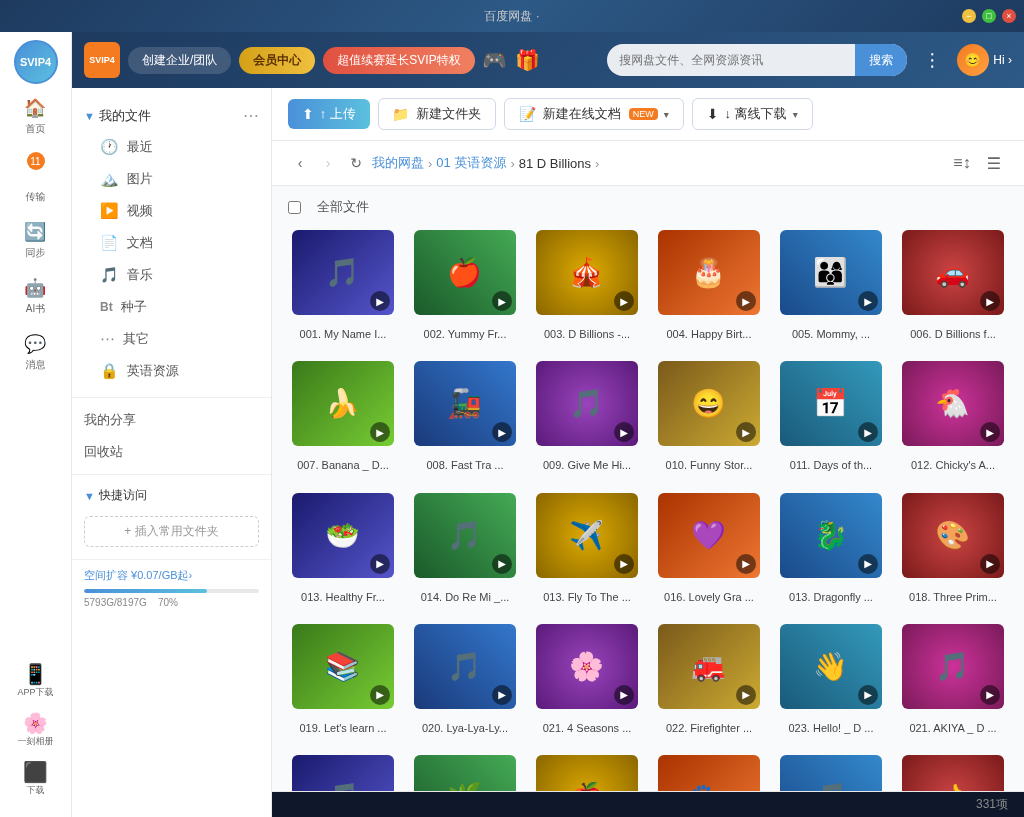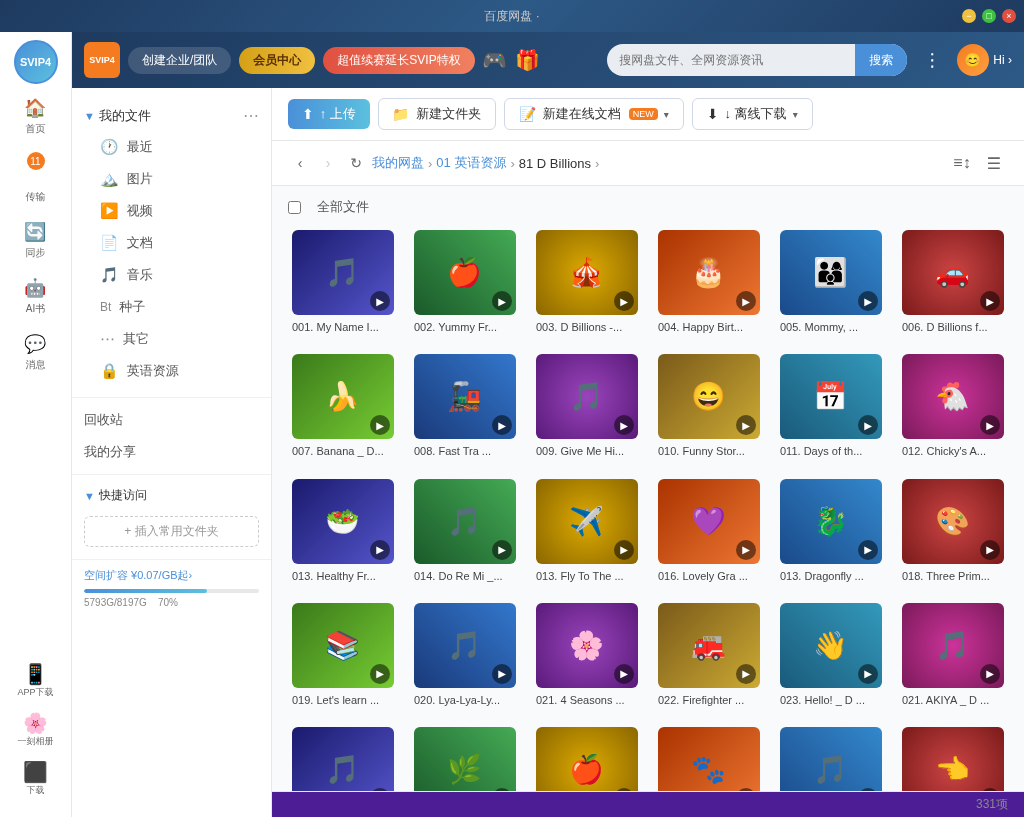--- a/index.html
+++ b/index.html
@@ -490,32 +490,33 @@
       width: 20px;
       height: 20px;
       display: flex;
       align-items: center;
       justify-content: center;
       font-size: 10px;
     }
     .file-name {
       font-size: 11px;
       color: #444;
-      margin-top: 5px;
+      margin-top: 12px;
       line-height: 1.3;
       word-break: break-word;
+      text-align: center;
     }
 
     
     .status-bar {
       display: flex;
       align-items: center;
       justify-content: flex-end;
       padding: 4px 16px;
-      background: #4c1d95;
+      background: #0f172a;
       border-top: 1px solid #e8e8e8;
       font-size: 12px;
       color: #888;
       flex-shrink: 0;
     }
 
     
     .file-grid-container::-webkit-scrollbar { width: 6px; }
     .file-grid-container::-webkit-scrollbar-track { background: #f0f0f0; }
     .file-grid-container::-webkit-scrollbar-thumb { background: #ccc; border-radius: 3px; }
@@ -639,38 +640,38 @@
           </div>
           <div class="file-nav-item">
             <span class="nav-icon">📄</span>
             <span>文档</span>
           </div>
           <div class="file-nav-item">
             <span class="nav-icon">🎵</span>
             <span>音乐</span>
           </div>
           <div class="file-nav-item">
-            <span class="nav-icon" style="font-size:12px;font-weight:normal;color:#888;">Bt</span>
+            <span class="nav-icon" style="font-size:12px;font-weight:bold;color:#888;">Bt</span>
             <span>种子</span>
           </div>
           <div class="file-nav-item">
             <span class="nav-icon">⋯</span>
             <span>其它</span>
           </div>
           <div class="file-nav-item">
             <span class="nav-icon">🔒</span>
             <span>英语资源</span>
           </div>
         </div>
         <div class="file-nav-divider"></div>
         <div class="file-nav-simple">
-          <span>回收站</span>
+          <span>我的分享</span>
         </div>
         <div class="file-nav-simple">
-          <span>我的分享</span>
+          <span>回收站</span>
         </div>
         <div class="file-nav-divider"></div>
         <div class="file-nav-quick">
           <span class="arrow">▼</span>
           <span>快捷访问</span>
         </div>
         <div class="add-folder-btn">+ 插入常用文件夹</div>
         <div class="storage-info">
           <div class="storage-title">空间扩容 ¥0.07/GB起›</div>
           <div class="storage-bar-bg">

